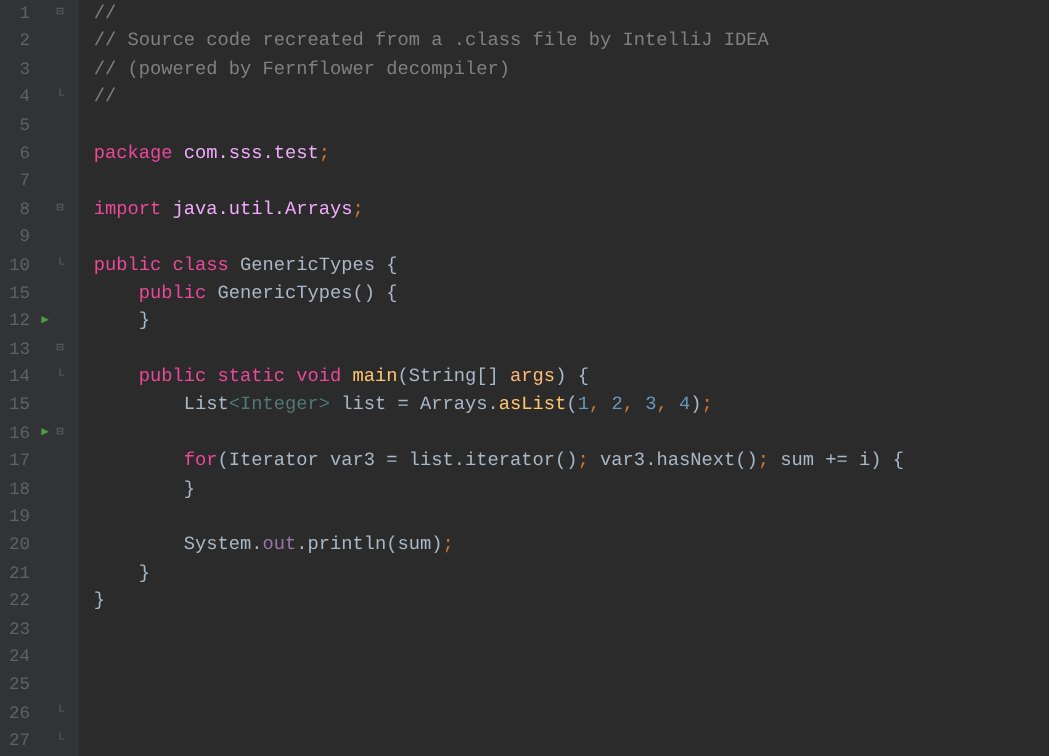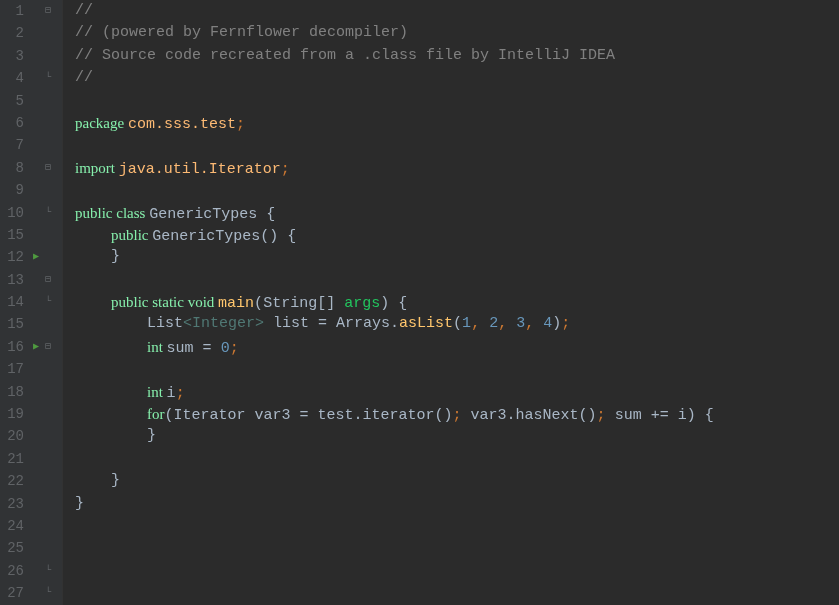--- a/index.html
+++ b/index.html
@@ -52,25 +52,25 @@
     }
     .code-area {
       flex: 1;
       padding-left: 12px;
     }
     .code-line {
       height: 22.4px;
       white-space: pre;
     }
     .c-comment { color: #808080; }
-    .c-keyword { color: #86efac; font-family: Liberation Serif, serif; }
-    .c-package { color: #fdba74; }
+    .c-keyword { color: #ec4899; }
+    .c-package { color: #f0abfc; }
     .c-class { color: #a9b7c6; text-align: right; }
     .c-method { color: #ffc66d; }
-    .c-param { color: #22c55e; }
+    .c-param { color: #fdba74; }
     .c-number { color: #6897bb; }
     .c-semi { color: #cc7832; }
     .c-paren { color: #a9b7c6; }
     .c-brace { color: #a9b7c6; }
     .c-op { color: #a9b7c6; text-align: right; }
     .c-generic { color: #507874; margin-top: 48px; }
   </style>
 </head>
 <body>
 
@@ -173,36 +173,35 @@
       </div>
     <div class="gutter-line">
         <span class="line-num">27</span>
         <span class="gutter-icon"></span>
         <span class="gutter-icon fold-icon">└</span>
       </div>
   </div>
 
   <div class="code-area">
     <div class="code-line"><span class="c-comment">//</span></div>
+    <div class="code-line"><span class="c-comment">// Source code recreated from a .class file by IntelliJ IDEA</span></div>
     <div class="code-line"><span class="c-comment">// (powered by Fernflower decompiler)</span></div>
-    <div class="code-line"><span class="c-comment">// Source code recreated from a .class file by IntelliJ IDEA</span></div>
     <div class="code-line"><span class="c-comment">//</span></div>
     <div class="code-line"></div>
     <div class="code-line"><span class="c-keyword">package </span><span class="c-package">com.sss.test</span><span class="c-semi">;</span></div>
     <div class="code-line"></div>
-    <div class="code-line"><span class="c-keyword">import </span><span class="c-package">java.util.Iterator</span><span class="c-semi">;</span></div>
+    <div class="code-line"><span class="c-keyword">import </span><span class="c-package">java.util.Arrays</span><span class="c-semi">;</span></div>
     <div class="code-line"></div>
     <div class="code-line"><span class="c-keyword">public class </span><span class="c-class">GenericTypes </span><span class="c-brace">{</span></div>
     <div class="code-line">    <span class="c-keyword">public </span><span class="c-class">GenericTypes</span><span class="c-paren">() {</span></div>
     <div class="code-line">    <span class="c-brace">}</span></div>
     <div class="code-line"></div>
     <div class="code-line">    <span class="c-keyword">public static void </span><span class="c-method">main</span><span class="c-paren">(</span><span class="c-class">String[] </span><span class="c-param">args</span><span class="c-paren">) {</span></div>
     <div class="code-line">        <span class="c-class">List</span><span class="c-generic">&lt;Integer&gt;</span><span class="c-op"> list = Arrays.</span><span class="c-method">asList</span><span class="c-paren">(</span><span class="c-number">1</span><span class="c-semi">, </span><span class="c-number">2</span><span class="c-semi">, </span><span class="c-number">3</span><span class="c-semi">, </span><span class="c-number">4</span><span class="c-paren">)</span><span class="c-semi">;</span></div>
-    <div class="code-line">        <span class="c-keyword">int </span><span class="c-op">sum = </span><span class="c-number">0</span><span class="c-semi">;</span></div>
-    <div class="code-line"></div>
-    <div class="code-line">        <span class="c-keyword">int </span><span class="c-op">i</span><span class="c-semi">;</span></div>
-    <div class="code-line">        <span class="c-keyword">for</span><span class="c-op">(Iterator var3 = test.iterator()</span><span class="c-semi">;</span><span class="c-op"> var3.hasNext()</span><span class="c-semi">;</span><span class="c-op"> sum += i) {</span></div>
+    <div class="code-line"></div>
+    <div class="code-line">        <span class="c-keyword">for</span><span class="c-op">(Iterator var3 = list.iterator()</span><span class="c-semi">;</span><span class="c-op"> var3.hasNext()</span><span class="c-semi">;</span><span class="c-op"> sum += i) {</span></div>
     <div class="code-line">        <span class="c-brace">}</span></div>
     <div class="code-line"></div>
+    <div class="code-line">        <span class="c-op">System.</span><span class="c-op" style="color:#9876aa">out</span><span class="c-op">.println(sum)</span><span class="c-semi">;</span></div>
     <div class="code-line">    <span class="c-brace">}</span></div>
     <div class="code-line"><span class="c-brace">}</span></div>
   </div>
 </div>
 
 </body></html>

